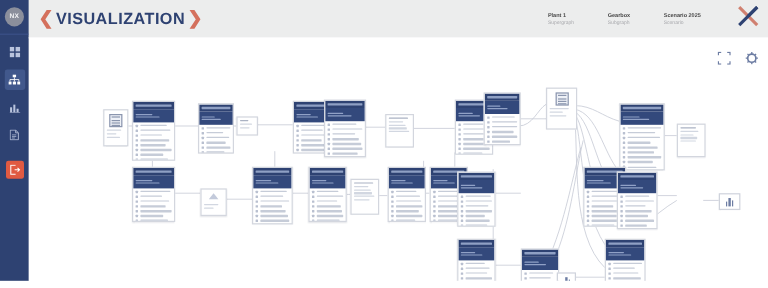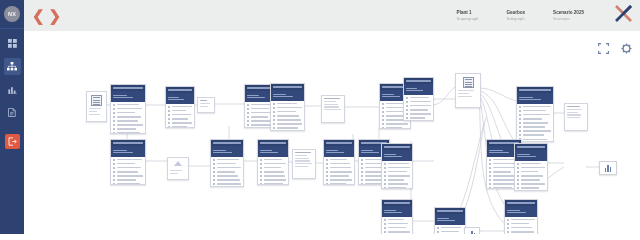--- a/index.html
+++ b/index.html
@@ -160,20 +160,21 @@
       <svg width="9" height="9" viewBox="0 0 9 9">
         <path d="M5 0.8 H1 V8.2 H5" fill="none" stroke="#ffffff" stroke-width="0.85"></path>
         <path d="M4.2 4.5 H8.2 M6.6 2.9 L8.3 4.5 L6.6 6.1" fill="none" stroke="#ffffff" stroke-width="0.85"></path>
       </svg>
     </div>
   </div>
 
   <div id="header">
     <div class="title-wrap">
       <span class="chev left">❮</span>
+      <span class="app-title">VISUALIZATION</span>
       <span class="chev right">❯</span>
     </div>
 
     <div class="crumbs">
       <div class="crumb">
         <span class="crumb-main">Plant 1</span>
         <span class="crumb-sub">Supergraph</span>
       </div>
       <div class="crumb">
         <span class="crumb-main">Gearbox</span>

